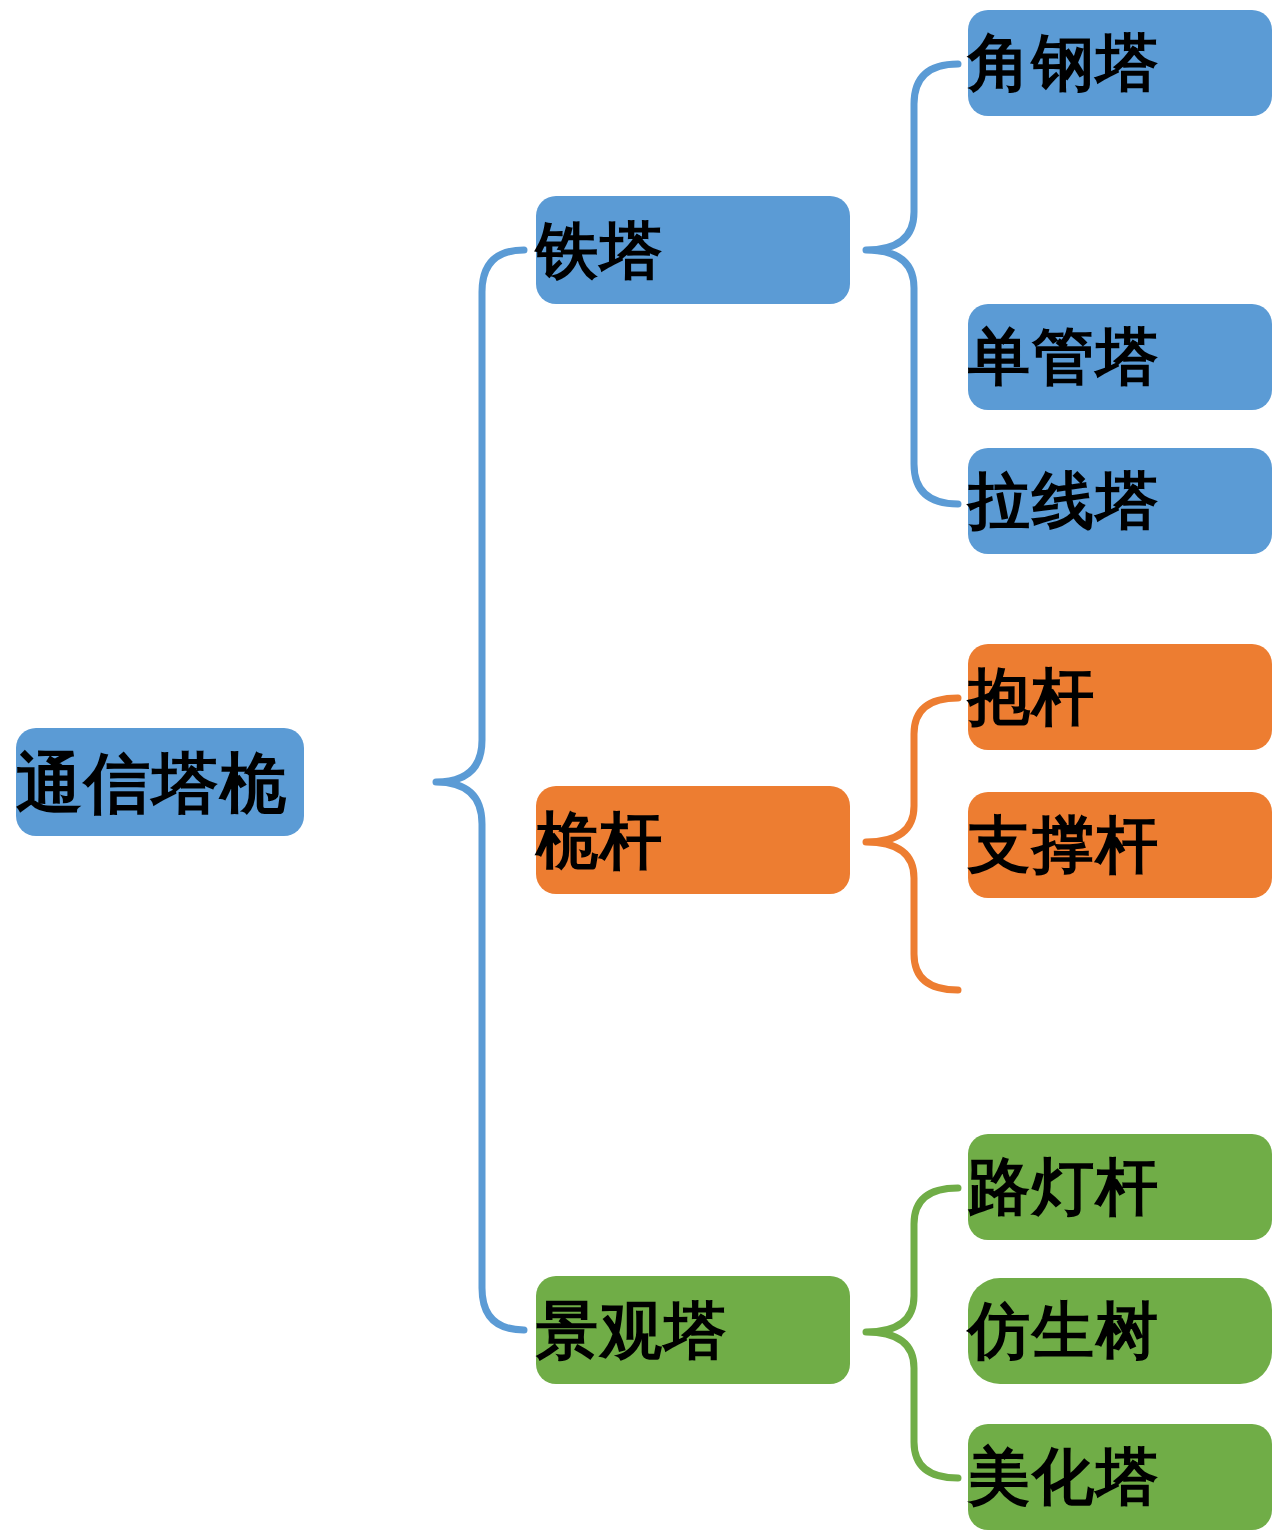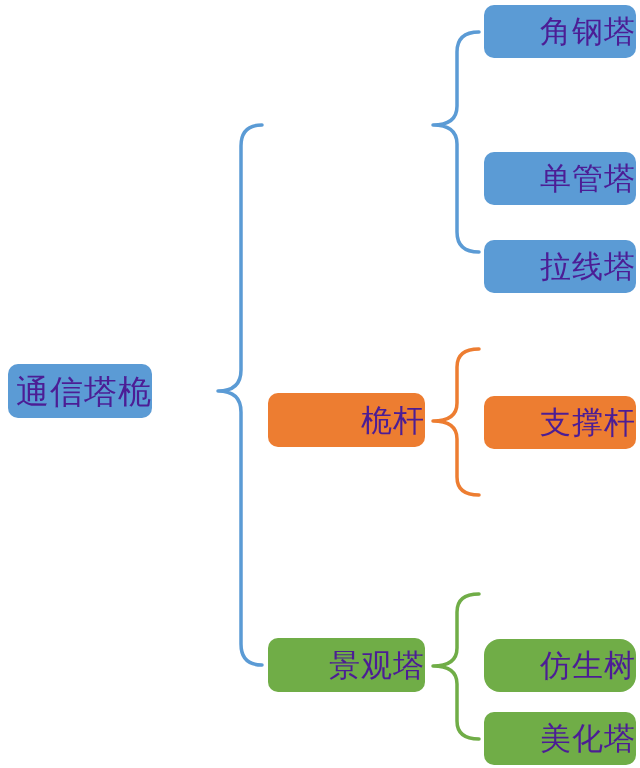--- a/index.html
+++ b/index.html
@@ -19,23 +19,23 @@
     position: absolute;
     left: 0;
     top: 0;
     width: 640px;
     height: 768px;
   }
   .node {
     position: absolute;
     display: flex;
     align-items: center;
-    justify-content: flex-end;
-    color: #4c1d95;
-    font-weight: normal;
+    justify-content: flex-start;
+    color: #000000;
+    font-weight: bold;
     border-radius: 10px;
     letter-spacing: 1px;
     font-size: 31px;
     line-height: 1;
     user-select: none;
   }
   .blue   { background: #5B9BD5; }
   .orange { background: #ED7D31; }
   .green  { background: #70AD47; }
 
@@ -43,21 +43,21 @@
 
   .branch-node { left: 268px; width: 157px; height: 54px; }
   .branch-0 { top: 98px; }
   .branch-1 { top: 393px; }
   .branch-2 { top: 638px; }
 
   .child-node { left: 484px; width: 152px; height: 53px; }
   .child-0-0 { top: 5px; }
   .child-0-1 { top: 79px; }
   .child-0-2 { top: 152px; }
-  .child-0-3 { top: 240px; }
+  .child-0-3 { top: 224px; }
   .child-1-0 { top: 322px; }
   .child-1-1 { top: 396px; }
   .child-1-2 { top: 468px; }
   .child-2-0 { top: 567px; }
   .child-2-1 { top: 639px; border-radius: 16px; }
   .child-2-2 { top: 712px; }
 </style>
 </head>
 <body>
 
@@ -71,41 +71,50 @@
 
     <path d="M 479 349 Q 457 349 457 367 L 457 403 Q 457 421 433 421 Q 457 421 457 439 L 457 477 Q 457 495 479 495" stroke="#ED7D31" stroke-width="3.5" stroke-linecap="round" stroke-linejoin="round"></path>
 
     <path d="M 479 594 Q 457 594 457 612 L 457 648 Q 457 666 433 666 Q 457 666 457 684 L 457 721 Q 457 739 479 739" stroke="#70AD47" stroke-width="3.5" stroke-linecap="round" stroke-linejoin="round"></path>
   </svg>
 
   <div class="node blue root-node">
     <span>通信塔桅</span>
   </div>
 
+  <div class="node blue branch-node branch-0">
+    <span>铁塔</span>
+  </div>
   <div class="node orange branch-node branch-1">
     <span>桅杆</span>
   </div>
   <div class="node green branch-node branch-2">
     <span>景观塔</span>
   </div>
 
   <div class="node blue child-node child-0-0">
     <span>角钢塔</span>
   </div>
   <div class="node blue child-node child-0-2">
     <span>单管塔</span>
   </div>
   <div class="node blue child-node child-0-3">
     <span>拉线塔</span>
   </div>
 
+  <div class="node orange child-node child-1-0">
+    <span>抱杆</span>
+  </div>
   <div class="node orange child-node child-1-1">
     <span>支撑杆</span>
   </div>
 
+  <div class="node green child-node child-2-0">
+    <span>路灯杆</span>
+  </div>
   <div class="node green child-node child-2-1">
     <span>仿生树</span>
   </div>
   <div class="node green child-node child-2-2">
     <span>美化塔</span>
   </div>
 
 </div>
 
 </body></html>

